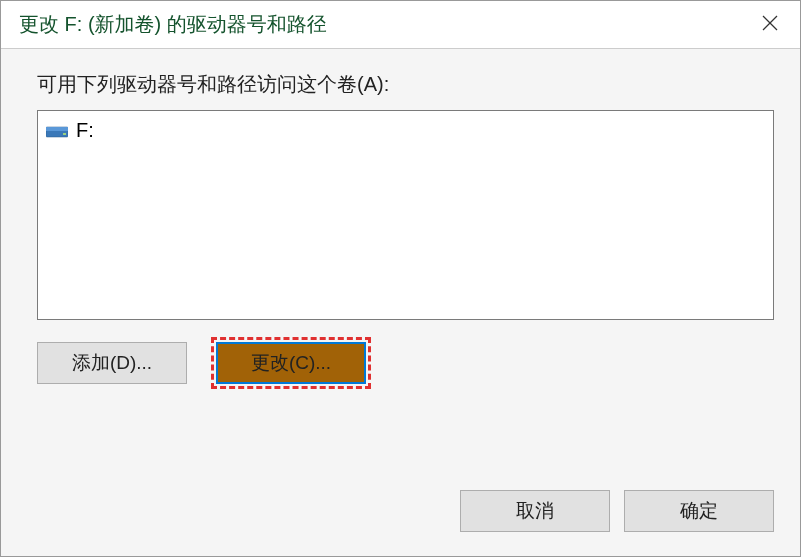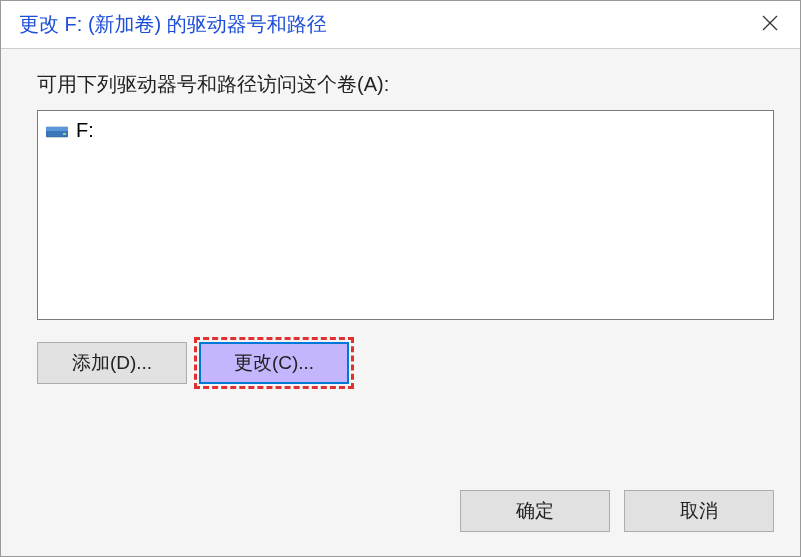--- a/index.html
+++ b/index.html
@@ -26,21 +26,21 @@
     .titlebar {
       height: 48px;
       display: flex;
       align-items: center;
       justify-content: space-between;
       padding-left: 18px;
       border-bottom: 1px solid #ccc;
       font-size: 20px;
     }
     .titlebar .title-text {
-      color: #1d4ed8;
+      color: #14532d;
       text-align: right;
     }
     .close-btn {
       width: 60px;
       height: 100%;
       display: flex;
       align-items: center;
       justify-content: center;
       cursor: pointer;
     }
@@ -81,21 +81,21 @@
       height: 16px;
       display: inline-block;
     }
     .drive-icon svg {
       width: 100%;
       height: 100%;
       display: block;
     }
     .button-row {
       display: flex;
-      gap: 12px;
+      gap: 29px;
       margin-top: 22px;
     }
     .highlight-wrap {
       border: 3px dashed #e03030;
       padding: 2px;
       margin: -5px;
       display: inline-block;
     }
     .btn {
       min-width: 150px;
@@ -106,21 +106,21 @@
       font-size: 19px;
       color: #222;
       cursor: pointer;
       padding: 0 18px;
       display: inline-flex;
       align-items: center;
       justify-content: center;
     }
     .btn.default-btn {
       border: 2px solid #0078d7;
-      background: #c4b5fd;
+      background: #a16207;
     }
     .footer-row {
       display: flex;
       justify-content: flex-end;
       gap: 14px;
       margin-top: auto;
       padding-bottom: 8px;
     }
     .footer-row .btn {
       min-width: 150px;
@@ -159,17 +159,17 @@
     </div>
 
     <div class="button-row">
       <button class="btn">添加(D)...</button>
       <span class="highlight-wrap">
         <button class="btn default-btn">更改(C)...</button>
       </span>
     </div>
 
     <div class="footer-row">
+      <button class="btn">取消</button>
       <button class="btn">确定</button>
-      <button class="btn">取消</button>
     </div>
   </div>
 </div>
 
 </body></html>

